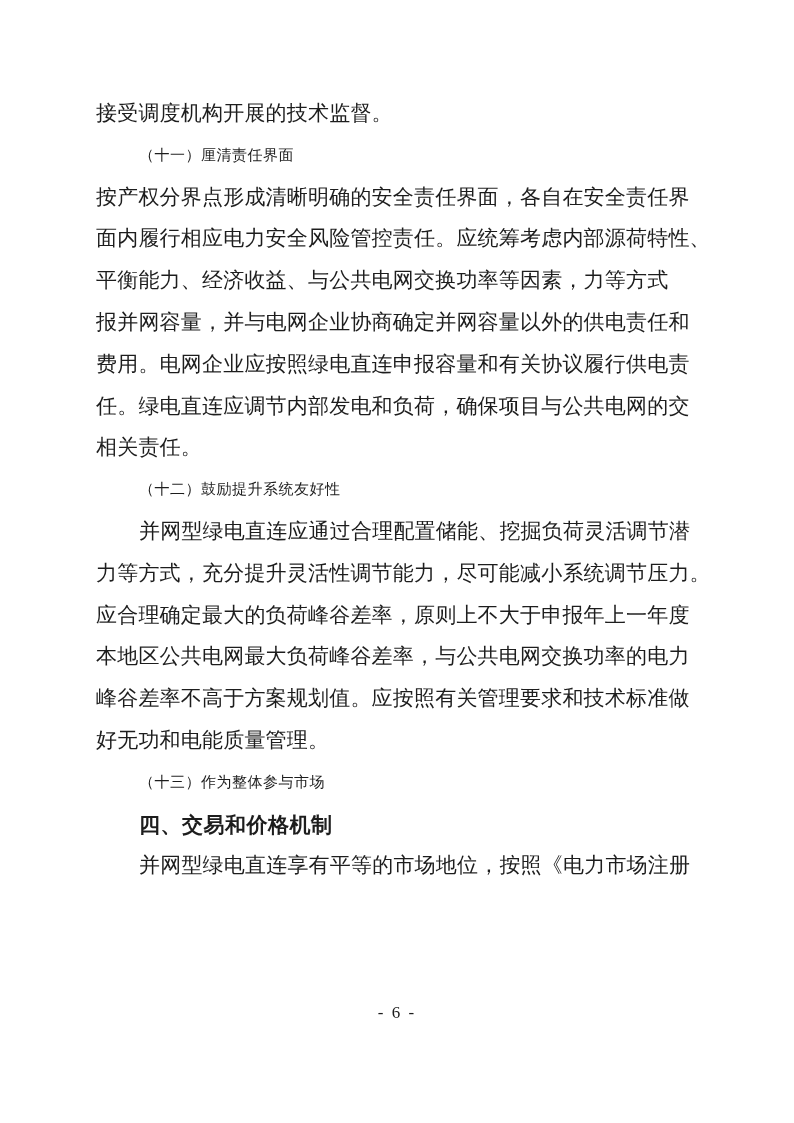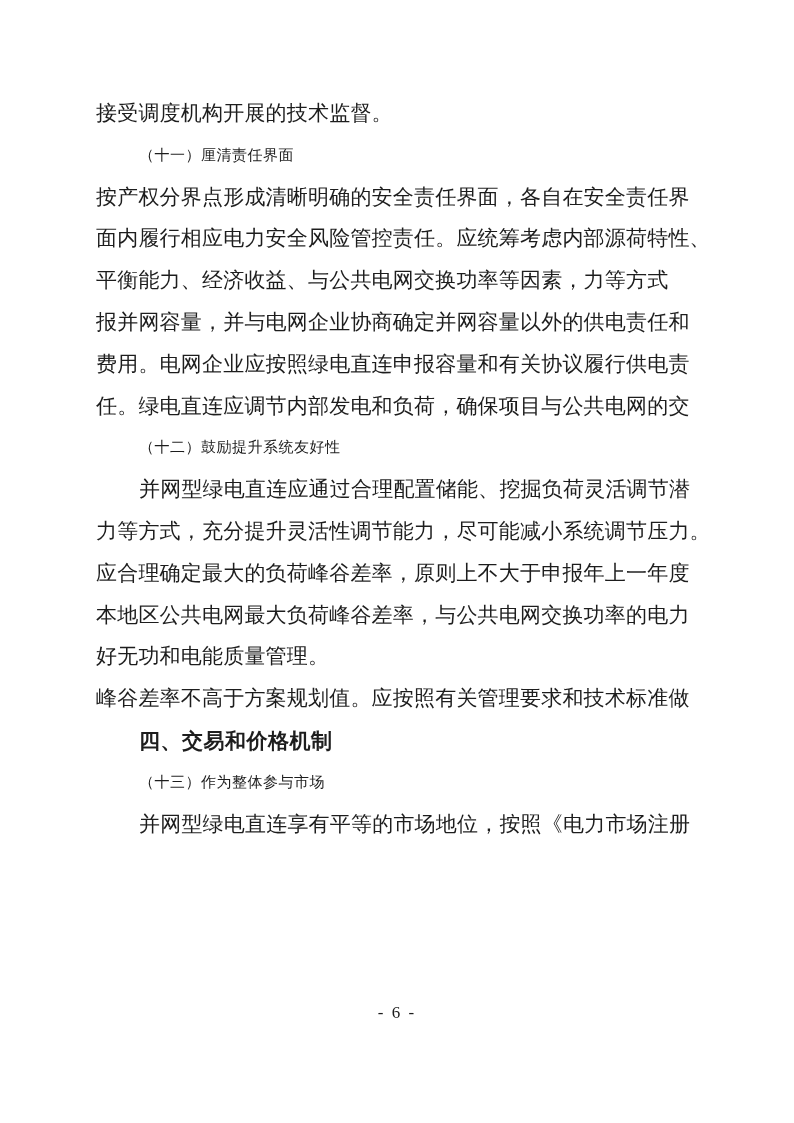--- a/index.html
+++ b/index.html
@@ -65,27 +65,28 @@
 <div class="page">
   <div class="text-block" id="text-block">
       <div class="line body">接受调度机构开展的技术监督。</div>
       <div class="line sub-heading">（十一）厘清责任界面</div>
       <div class="line body">按产权分界点形成清晰明确的安全责任界面，各自在安全责任界</div>
       <div class="line body">面内履行相应电力安全风险管控责任。应统筹考虑内部源荷特性、</div>
       <div class="line body">平衡能力、经济收益、与公共电网交换功率等因素，力等方式</div>
       <div class="line body">报并网容量，并与电网企业协商确定并网容量以外的供电责任和</div>
       <div class="line body">费用。电网企业应按照绿电直连申报容量和有关协议履行供电责</div>
       <div class="line body">任。绿电直连应调节内部发电和负荷，确保项目与公共电网的交</div>
+      <div class="line body">相关责任。</div>
       <div class="line sub-heading">（十二）鼓励提升系统友好性</div>
       <div class="line body indent">并网型绿电直连应通过合理配置储能、挖掘负荷灵活调节潜</div>
       <div class="line body">力等方式，充分提升灵活性调节能力，尽可能减小系统调节压力。</div>
       <div class="line body">应合理确定最大的负荷峰谷差率，原则上不大于申报年上一年度</div>
       <div class="line body">本地区公共电网最大负荷峰谷差率，与公共电网交换功率的电力</div>
+      <div class="line body">峰谷差率不高于方案规划值。应按照有关管理要求和技术标准做</div>
       <div class="line body">好无功和电能质量管理。</div>
-      <div class="line body">峰谷差率不高于方案规划值。应按照有关管理要求和技术标准做</div>
+      <div class="line sub-heading">（十三）作为整体参与市场</div>
       <div class="line section-heading">四、交易和价格机制</div>
-      <div class="line sub-heading">（十三）作为整体参与市场</div>
       <div class="line body indent">并网型绿电直连享有平等的市场地位，按照《电力市场注册</div>
     </div>
   <div class="page-footer">
     <span class="page-number">- 6 -</span>
   </div>
 </div>
 
 </body></html>

